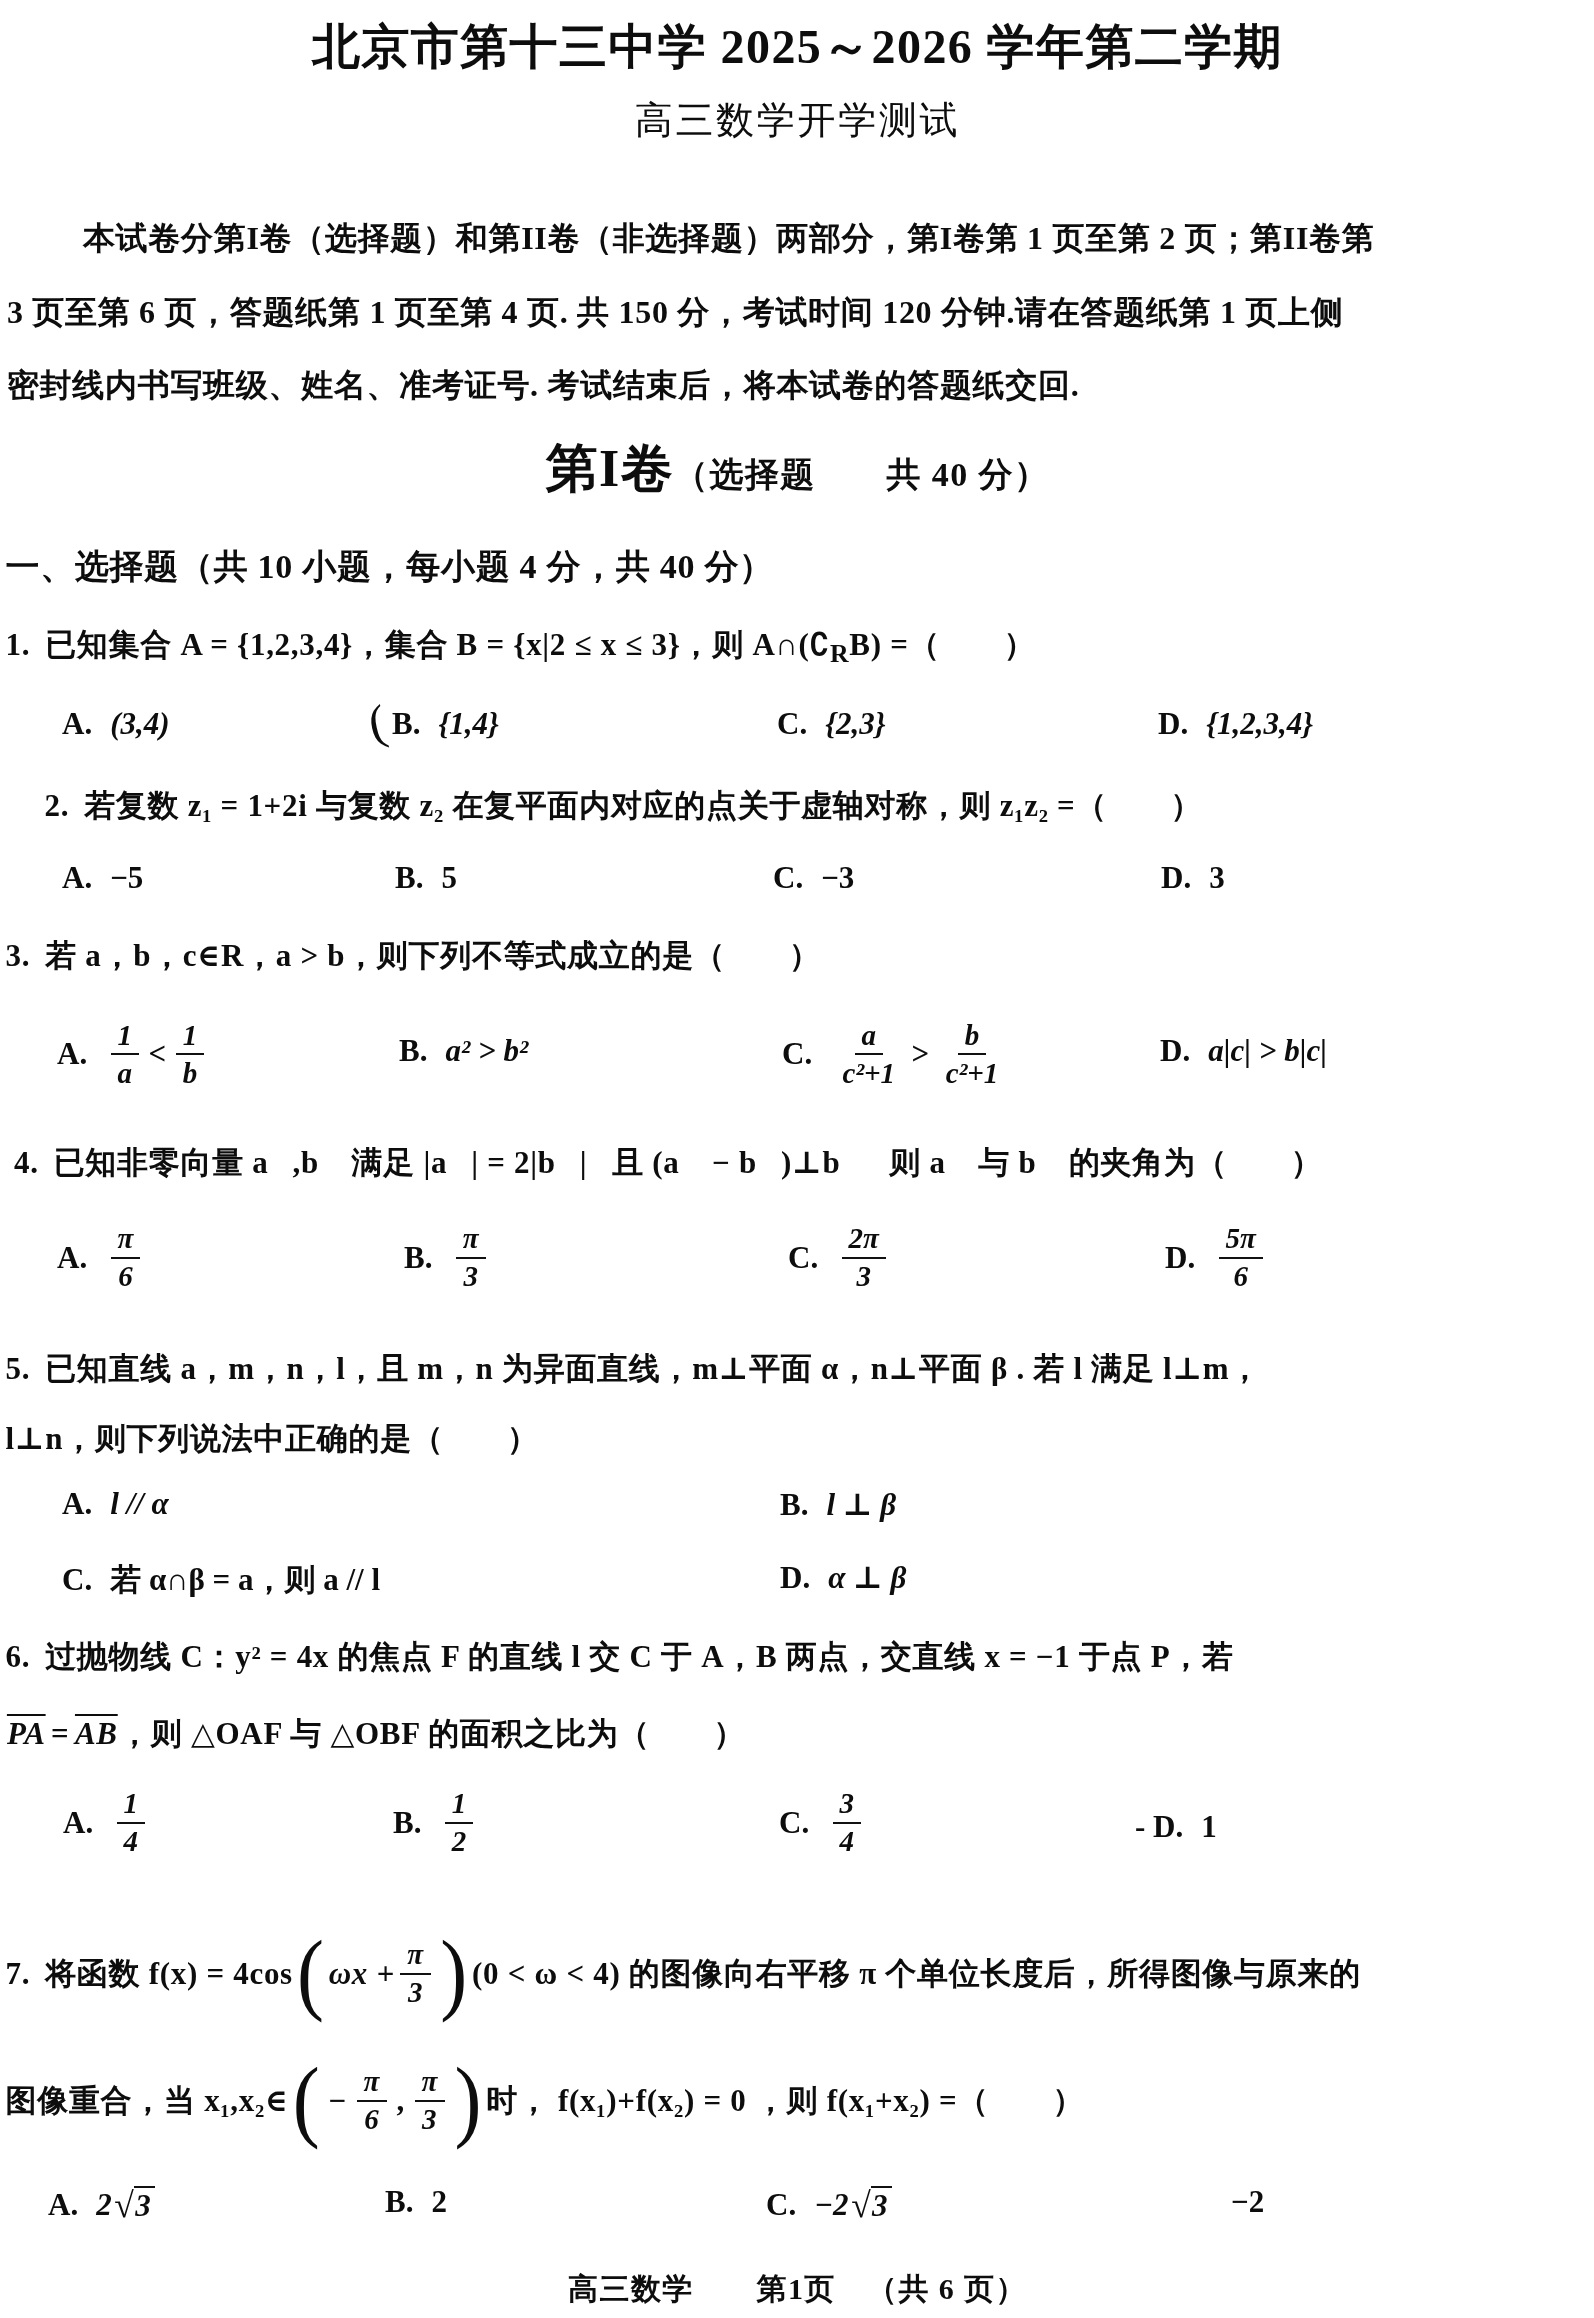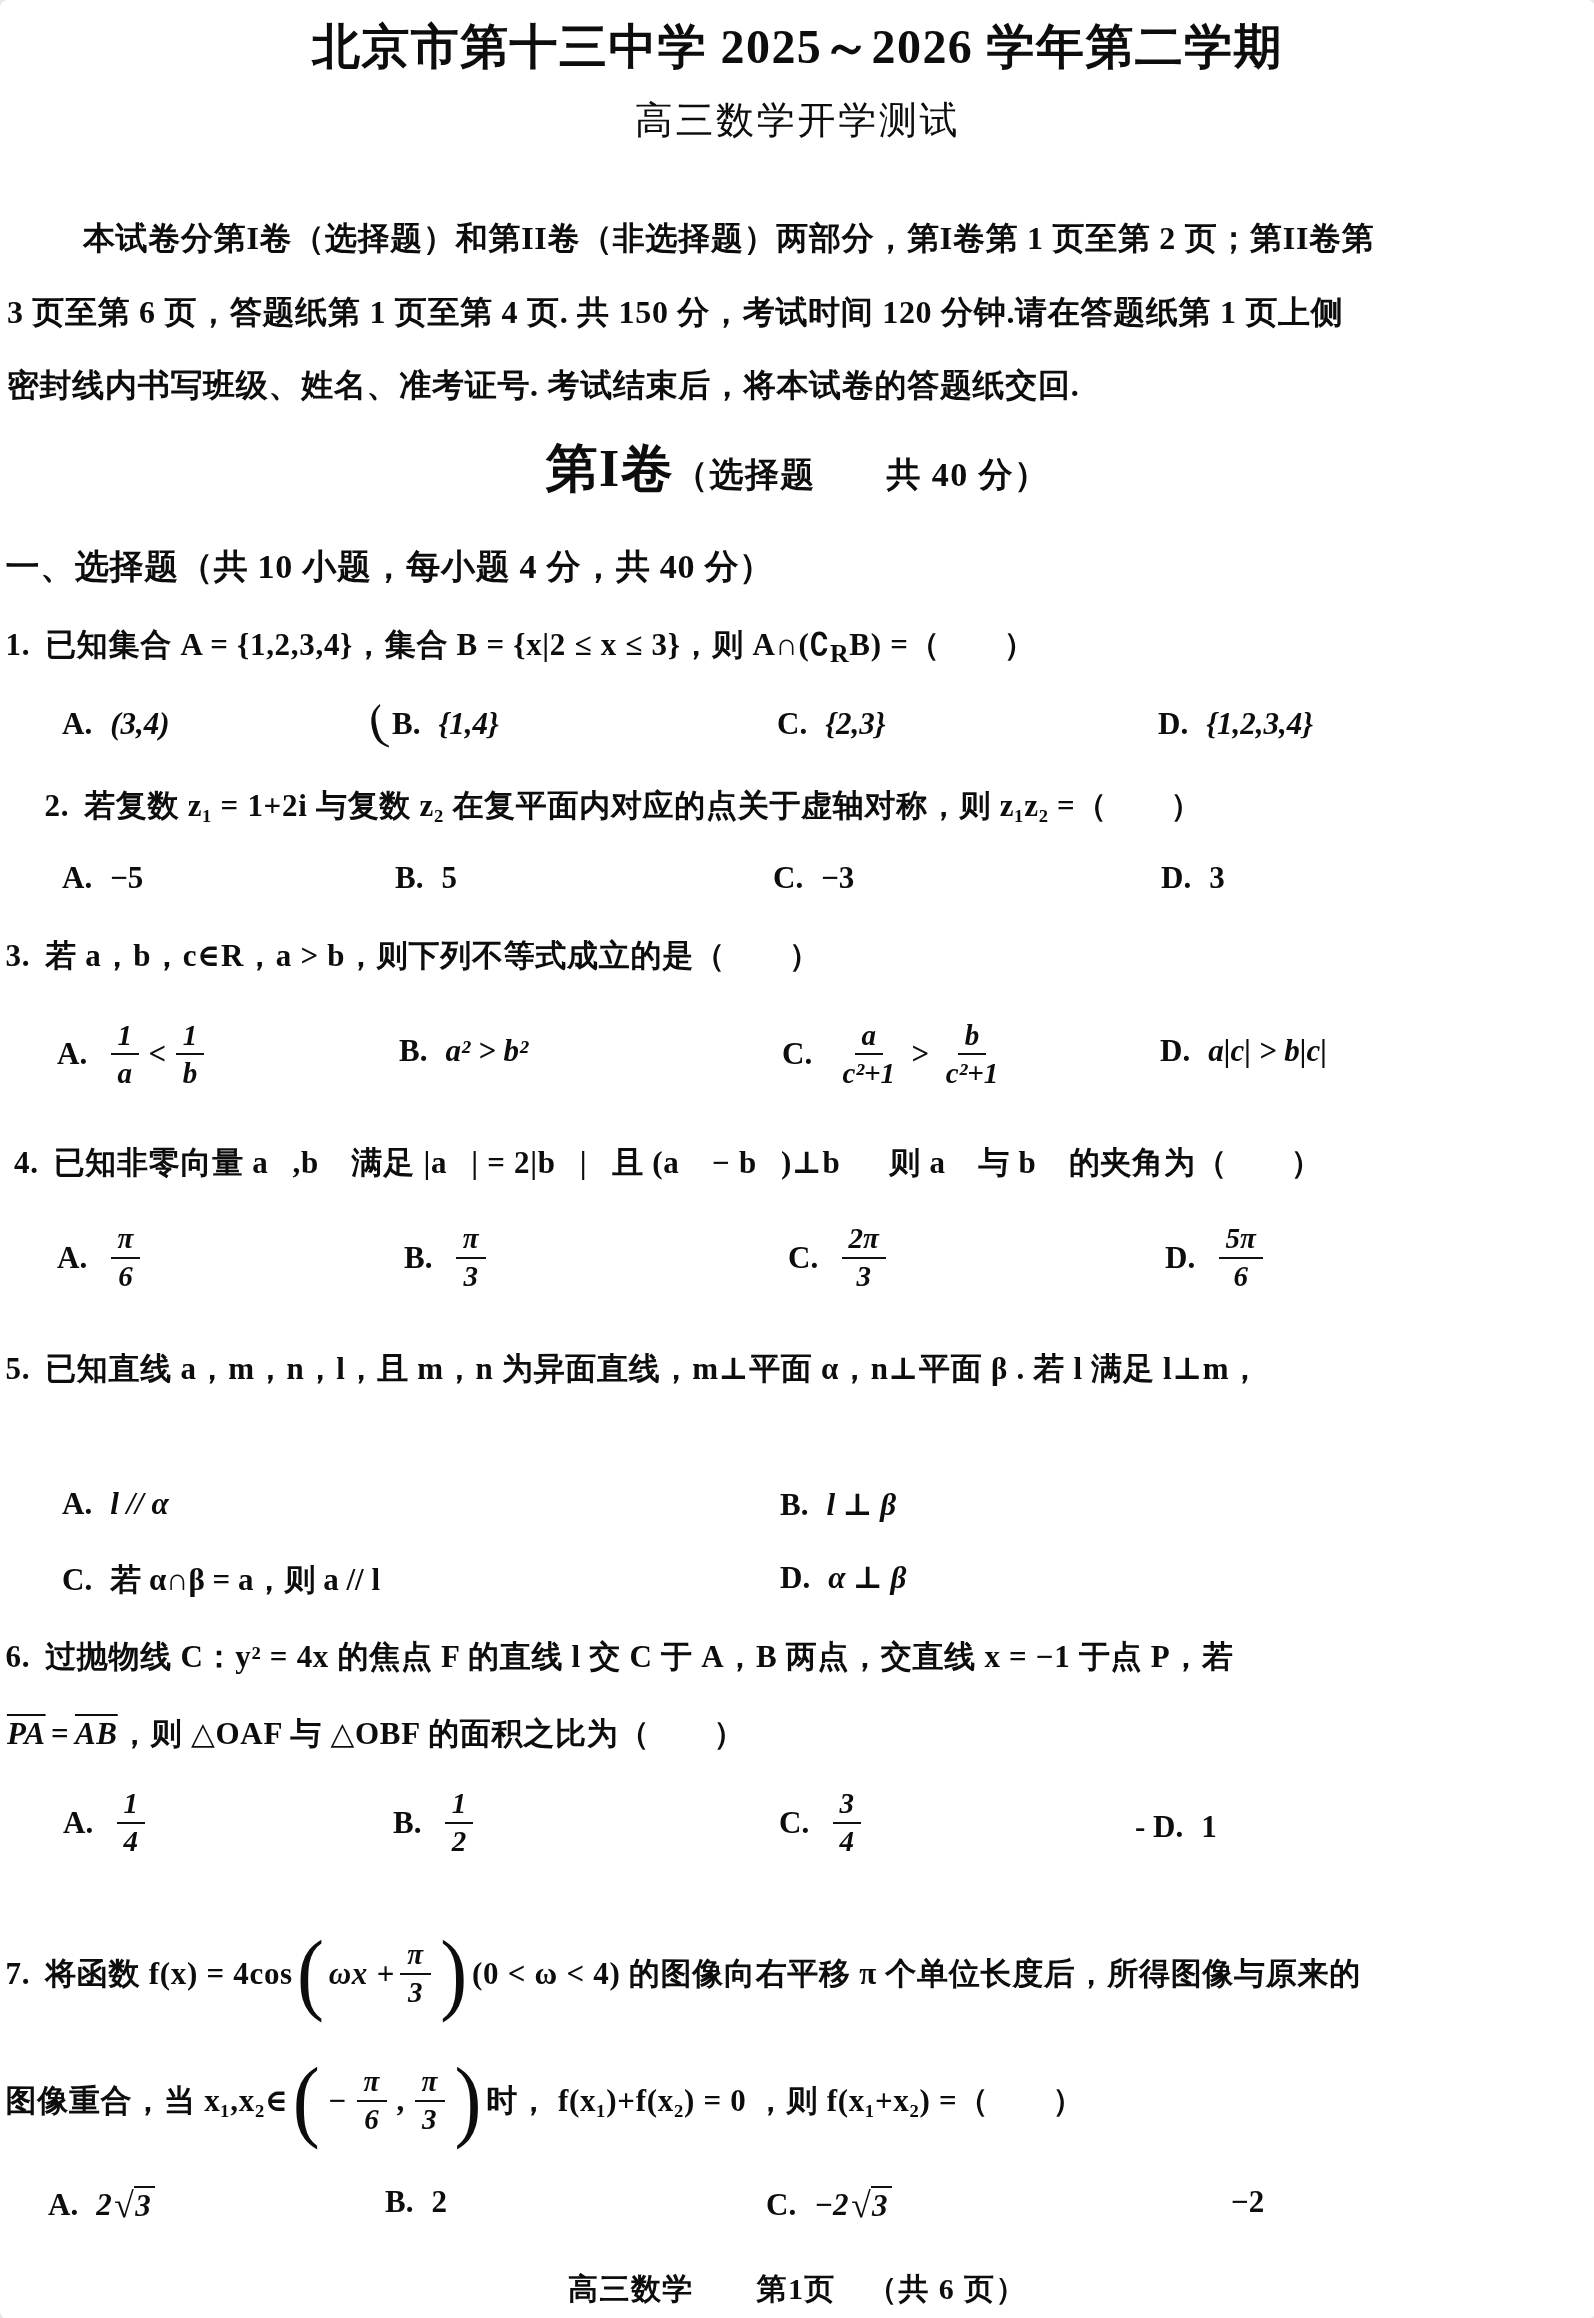--- a/index.html
+++ b/index.html
@@ -4,21 +4,20 @@
 <style>
   html,body{margin:0;padding:0;background:#e8e8e8;}
   .page{
     position:relative;
     width:1595px;height:2319px;
     margin:0 auto;
     background:#ffffff;
     color:#0d0d0d;
     font-family:"Liberation Serif","DejaVu Serif",serif;
     overflow:hidden;
-    border-radius:8px;
   }
   .abs{position:absolute;}
   .center{left:0;right:0;text-align:center;}
   .title1{top:15px;font-size:48px;font-weight:700;letter-spacing:1.4px;}
   .title2{top:95px;font-size:38px;font-weight:400;letter-spacing:2.7px;}
   .intro{font-size:32px;font-weight:600;letter-spacing:0.7px;line-height:1.2;}
   .intro1{top:219px;left:6.9px;right:6.9px;text-indent:76px;}
   .intro2{top:293px;left:6.9px;right:6.9px;}
   .intro3{top:366px;left:6.9px;right:6.9px;}
   .sechead{top:434px;}
@@ -181,20 +180,23 @@
         <span class="frac">
           <span class="num">5π</span>
           <span class="den">6</span>
         </span>
       </span>
   </div>
 
   <div class="abs stem" style="top:1348px;left:5.5px;">
     <span class="qnum">5.</span><span>已知直线 a，m，n，l，且 m，n 为异面直线，m⊥平面 α，n⊥平面 β . 若 l 满足 l⊥m，</span>
   </div>
+  <div class="abs stem" style="top:1418px;left:5.5px;">
+    <span>l⊥n，则下列说法中正确的是（　　）</span>
+  </div>
   <div class="abs" style="top:1486px;left:0;right:0;height:55px;">
     <span class="opt" style="left:62px;">
         <span class="lbl">A.</span>
         <span class="val">l // α</span>
       </span>
     <span class="opt" style="left:780px;">
         <span class="lbl">B.</span>
         <span class="val">l ⊥ β</span>
       </span>
   </div>

